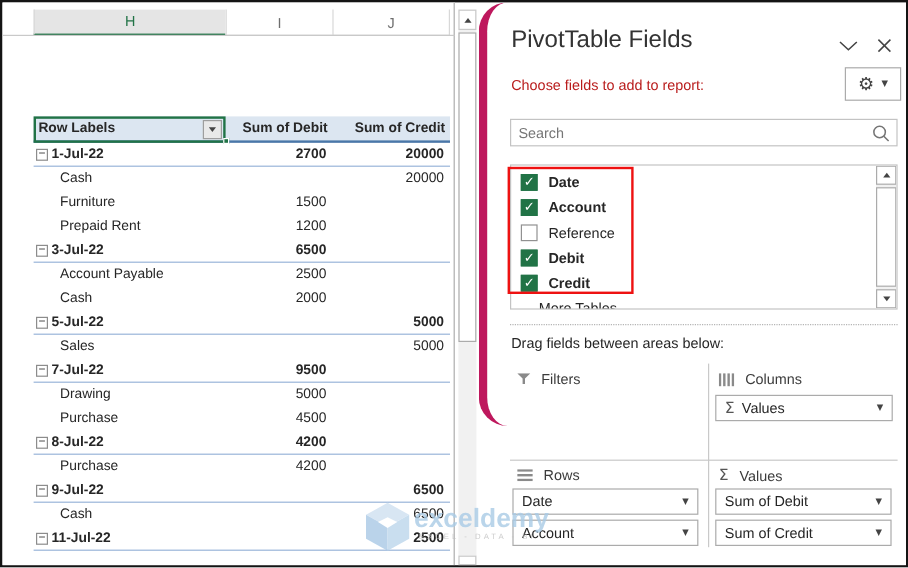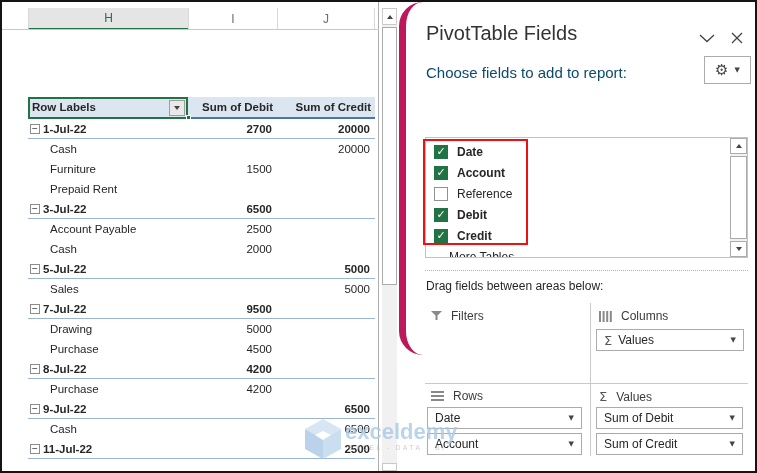--- a/index.html
+++ b/index.html
@@ -61,21 +61,21 @@
   .watermark{position:absolute;left:301px;top:415px;width:185px;height:48px;z-index:3;opacity:.8;pointer-events:none;}
   .wm-brand{position:absolute;left:42px;top:2px;font-size:22px;font-weight:bold;color:#a9cbe6;}
   .wm-tag{position:absolute;left:46px;top:27px;font-size:6.5px;letter-spacing:2.5px;color:#bfbfbf;}
 
   
   .panel{position:absolute;left:397px;top:0;width:356px;height:353px;background:transparent;border-left:7px solid #be185d;border-radius:24px;}
   .panel-title{position:absolute;left:20px;top:20px;font-size:20px;font-weight:300;color:#333;}
   .icon-btn{position:absolute;display:flex;align-items:center;justify-content:center;}
   .chevron-btn{left:290px;top:28px;width:22px;height:16px;}
   .close-btn{left:320px;top:27px;width:22px;height:18px;}
-  .panel-subtitle{position:absolute;left:20px;top:62px;font-size:15px;color:#0c4a6e;}
+  .panel-subtitle{position:absolute;left:20px;top:62px;font-size:12px;color:#b91c1c;}
   .gear-btn{position:absolute;left:298px;top:54px;width:47px;height:28px;border:1px solid #ababab;display:flex;align-items:center;justify-content:center;gap:6px;background:#fff;}
   .gear-glyph{font-family:"DejaVu Sans",sans-serif;font-size:15px;color:#444;line-height:1;}
   .caret{font-size:7px;color:#444;font-family:"DejaVu Sans",sans-serif;}
   .search-box{position:absolute;left:19px;top:97px;width:323px;height:23px;border:1px solid #c3c3c3;background:#fff;display:flex;align-items:center;}
   .search-input{flex:1;border:none;outline:none;font-size:12px;color:#262626;padding:0 6px;font-family:inherit;background:transparent;}
   .search-input::placeholder{color:#767676;}
   .search-icon{flex:0 0 auto;margin-right:5px;display:flex;}
 
   .field-list{position:absolute;left:19px;top:135px;width:323px;height:121px;border:1px solid #c3c3c3;background:#fff;overflow:hidden;padding:3px 0 0 0;}
   .field-item{display:flex;align-items:center;height:21px;padding-left:8px;font-size:12px;}
@@ -161,20 +161,21 @@
             <div class="pcell plab">
               <span>Furniture</span>
             </div>
             <div class="pcell pnum deb">1500</div>
             <div class="pcell pnum cre"></div>
           </div>
           <div class="prow">
             <div class="pcell plab">
               <span>Prepaid Rent</span>
             </div>
+            <div class="pcell pnum deb">1200</div>
             <div class="pcell pnum cre"></div>
           </div>
           <div class="prow group">
             <div class="pcell plab">
               <span class="collapse">−</span>
               <span>3-Jul-22</span>
             </div>
             <div class="pcell pnum deb">6500</div>
             <div class="pcell pnum cre"></div>
           </div>
@@ -305,20 +306,29 @@
         </svg>
     </div>
 
     <div class="panel-subtitle">Choose fields to add to report:</div>
 
     <div class="gear-btn">
       <span class="gear-glyph">⚙</span>
       <span class="caret">▼</span>
     </div>
 
+    <div class="search-box">
+      <input class="search-input" type="text" placeholder="Search" style="">
+      <span class="search-icon">
+        <svg width="16" height="16">
+            <circle cx="7" cy="7" r="4.8" fill="none" stroke="#757575" stroke-width="1.3"></circle>
+            <line x1="10.5" y1="10.5" x2="14.5" y2="14.5" stroke="#757575" stroke-width="1.3"></line>
+          </svg>
+      </span>
+    </div>
 
     <div class="field-list">
       <div id="field-items">
           <div class="field-item">
             <span class="cb checked">✓</span>
             <span class="flabel bold">Date</span>
           </div>
           <div class="field-item">
             <span class="cb checked">✓</span>
             <span class="flabel bold">Account</span>

